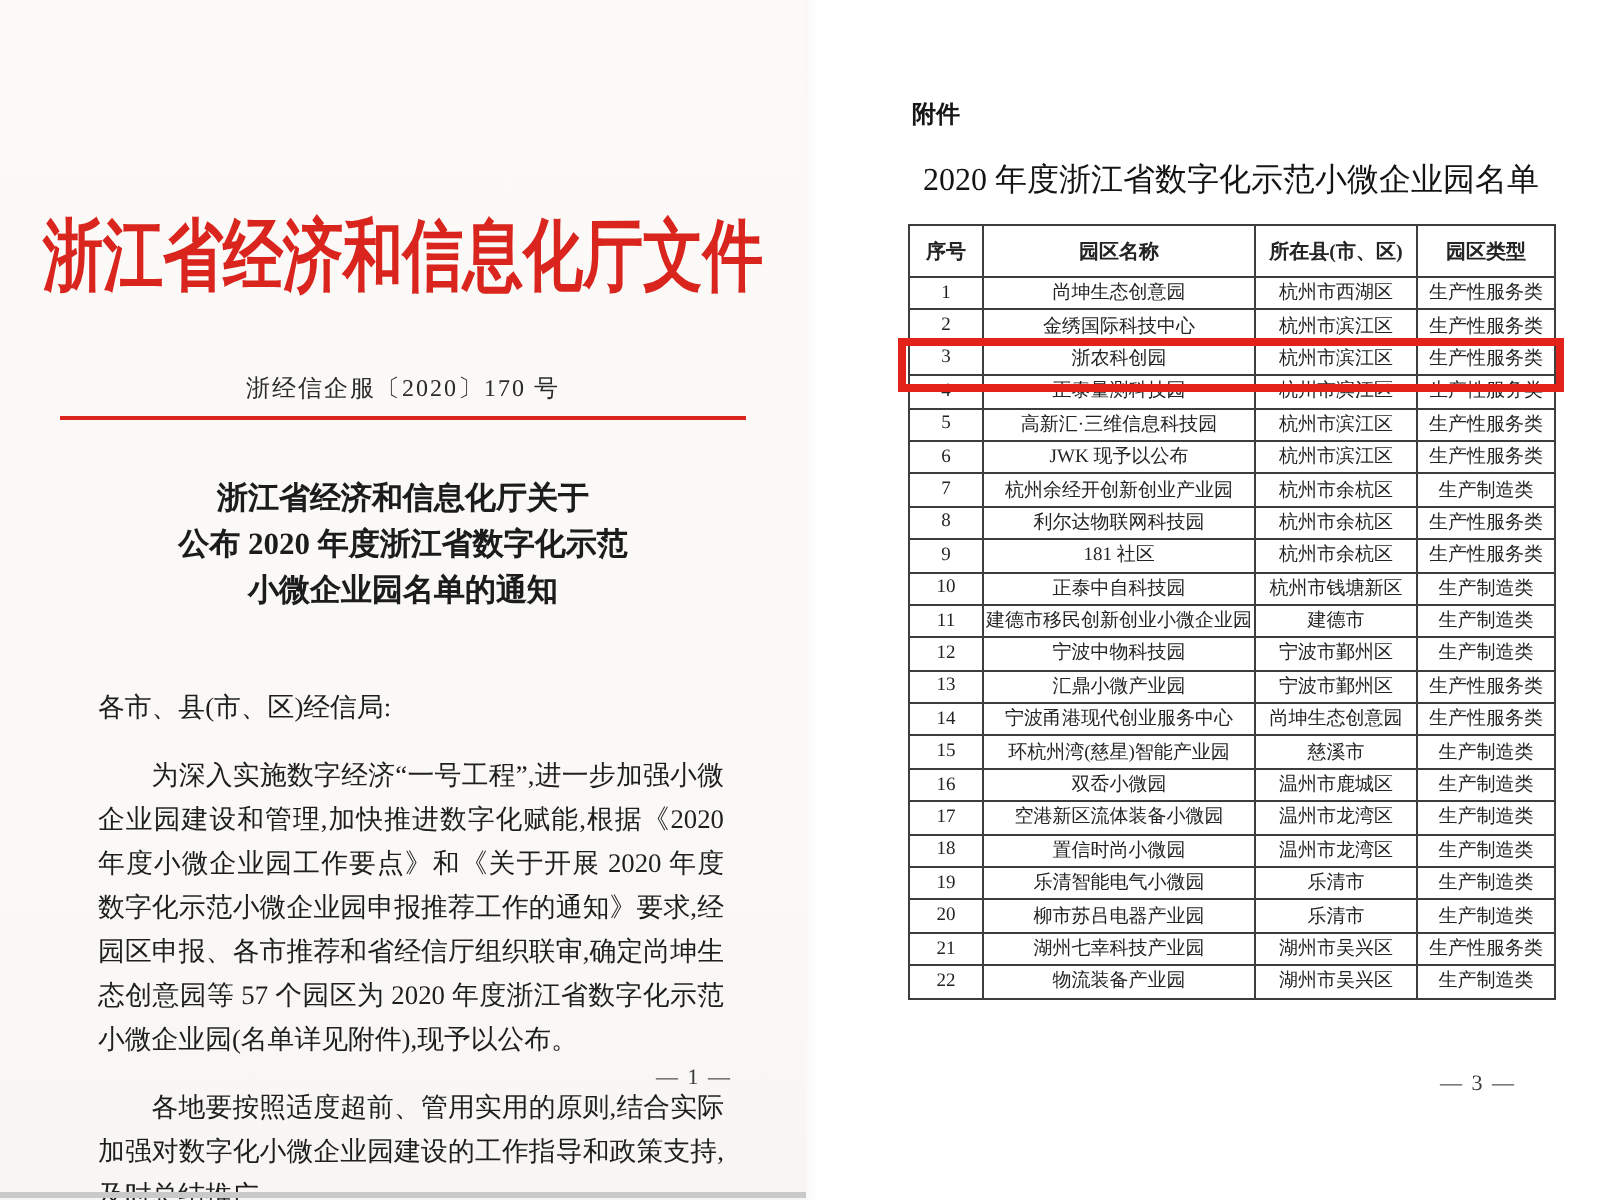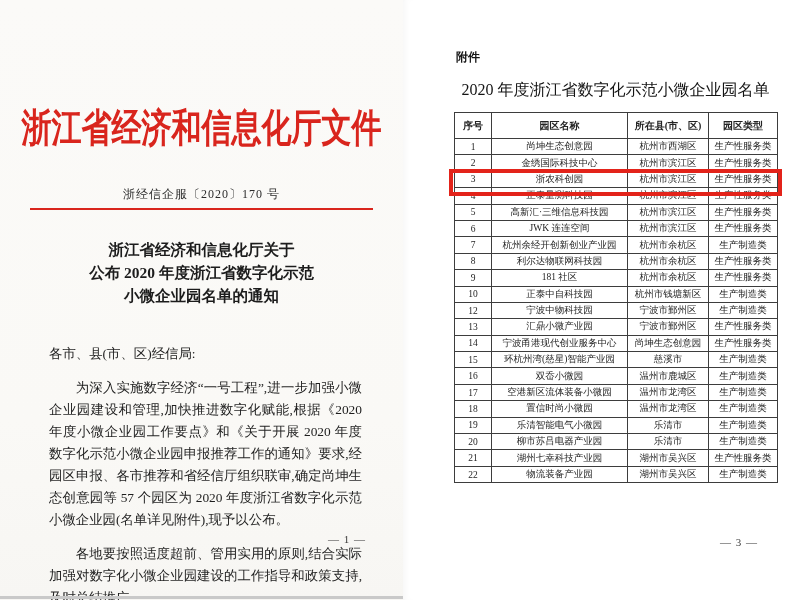--- a/index.html
+++ b/index.html
@@ -143,21 +143,21 @@
             <td>生产性服务类</td>
           </tr>
           <tr>
             <td>5</td>
             <td>高新汇·三维信息科技园</td>
             <td>杭州市滨江区</td>
             <td>生产性服务类</td>
           </tr>
           <tr>
             <td>6</td>
-            <td>JWK 连连空间</td>
+            <td>JWK 现予以公布</td>
             <td>杭州市滨江区</td>
             <td>生产性服务类</td>
           </tr>
           <tr>
             <td>7</td>
             <td>杭州余经开创新创业产业园</td>
             <td>杭州市余杭区</td>
             <td>生产制造类</td>
           </tr>
           <tr>
@@ -169,20 +169,26 @@
           <tr>
             <td>9</td>
             <td>181 社区</td>
             <td>杭州市余杭区</td>
             <td>生产性服务类</td>
           </tr>
           <tr>
             <td>10</td>
             <td>正泰中自科技园</td>
             <td>杭州市钱塘新区</td>
+            <td>生产制造类</td>
+          </tr>
+          <tr>
+            <td>11</td>
+            <td>建德市移民创新创业小微企业园</td>
+            <td>建德市</td>
             <td>生产制造类</td>
           </tr>
           <tr>
             <td>12</td>
             <td>宁波中物科技园</td>
             <td>宁波市鄞州区</td>
             <td>生产制造类</td>
           </tr>
           <tr>
             <td>13</td>

